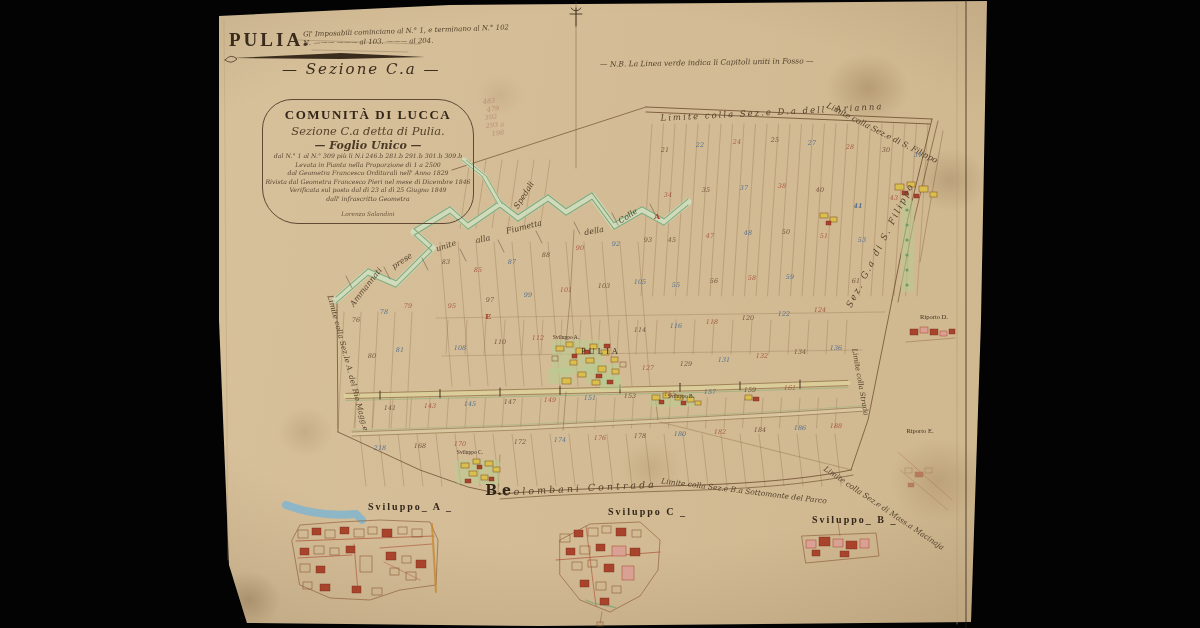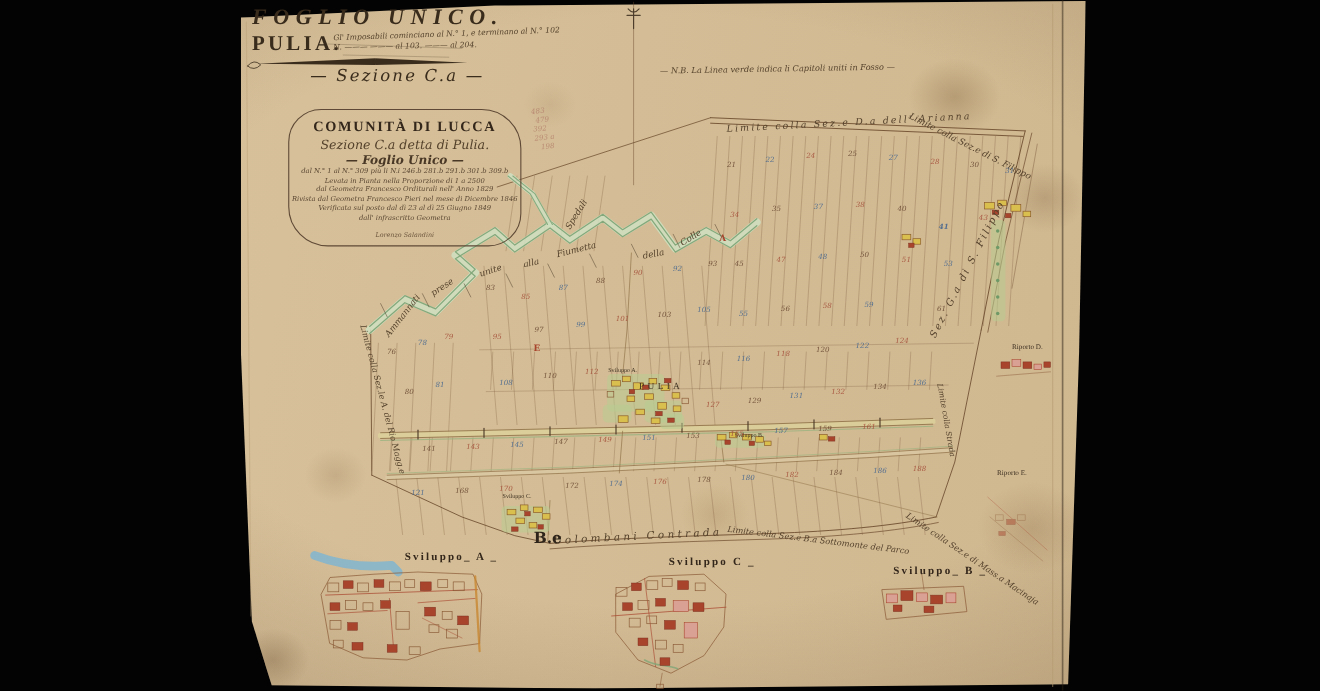--- a/index.html
+++ b/index.html
@@ -384,21 +384,20 @@
         <path d="M233,58 L341,53 L341,59 Z" stroke="none" stroke-width="1" fill="#3a2c1c" opacity="1" stroke-linecap="round" stroke-linejoin="round"></path>
         <path d="M341,53 L425,57 L341,59 Z" stroke="none" stroke-width="1" fill="#3a2c1c" opacity="1" stroke-linecap="round" stroke-linejoin="round"></path>
         <path d="M225,60 q6,-7 12,-1 q-6,6 -12,1" stroke="#3a2c1c" stroke-width="0.8" fill="none" opacity="0.9" stroke-linecap="round" stroke-linejoin="round"></path>
         <circle cx="341" cy="56" r="2.2" fill="#3a2c1c"></circle>
         <path d="M576,2 L576,168" stroke="#6d4c2e" stroke-width="0.7" fill="none" opacity="0.6" stroke-linecap="round" stroke-linejoin="round"></path>
         <path d="M576,8 L576,26 M570,14 L582,14 M571,8 q5,6 10,0" stroke="#3a2c1c" stroke-width="1" fill="none" opacity="0.85" stroke-linecap="round" stroke-linejoin="round"></path>
         <path d="M298,40 L420,44 M312,50 L408,52" stroke="#55422c" stroke-width="0.5" fill="none" opacity="0.5" stroke-linecap="round" stroke-linejoin="round"></path>
       </g>
   </svg>
 
-  <span class="lbl" id="t-foglio">FOGLIO UNICO.</span>
   <span class="lbl" id="t-pulia">PULIA.</span>
   <span class="lbl hand" id="t-ann1">Gl' Imposabili cominciano al N.° 1, e terminano al N.° 102</span>
   <span class="lbl hand" id="t-ann2">N. ——— ——— al 103. ——— al 204.</span>
   <span class="lbl" id="t-sez">— Sezione C.a —</span>
   <span class="lbl hand" id="t-nb">— N.B. La Linea verde indica li Capitoli uniti in Fosso —</span>
 
   <div id="cartouche">
     <div class="c1">COMUNITÀ DI LUCCA</div>
     <div class="c2 hand">Sezione C.a detta di Pulia.</div>
     <div class="c3">— Foglio Unico —</div>
@@ -509,21 +508,21 @@
       <span class="pnum" style="left: 430px; top: 406px; color: rgb(165, 80, 59);">143</span>
       <span class="pnum" style="left: 470px; top: 404px; color: rgb(73, 104, 143);">145</span>
       <span class="pnum" style="left: 510px; top: 402px; color: rgb(107, 74, 51);">147</span>
       <span class="pnum" style="left: 550px; top: 400px; color: rgb(165, 80, 59);">149</span>
       <span class="pnum" style="left: 590px; top: 398px; color: rgb(73, 104, 143);">151</span>
       <span class="pnum" style="left: 630px; top: 396px; color: rgb(107, 74, 51);">153</span>
       <span class="pnum" style="left: 670px; top: 394px; color: rgb(165, 80, 59);">155</span>
       <span class="pnum" style="left: 710px; top: 392px; color: rgb(73, 104, 143);">157</span>
       <span class="pnum" style="left: 750px; top: 390px; color: rgb(107, 74, 51);">159</span>
       <span class="pnum" style="left: 790px; top: 388px; color: rgb(165, 80, 59);">161</span>
-      <span class="pnum" style="left: 380px; top: 448px; color: rgb(73, 104, 143);">121</span>
+      <span class="pnum" style="left: 380px; top: 448px; color: rgb(73, 104, 143);">218</span>
       <span class="pnum" style="left: 420px; top: 446px; color: rgb(107, 74, 51);">168</span>
       <span class="pnum" style="left: 460px; top: 444px; color: rgb(165, 80, 59);">170</span>
       <span class="pnum" style="left: 520px; top: 442px; color: rgb(107, 74, 51);">172</span>
       <span class="pnum" style="left: 560px; top: 440px; color: rgb(73, 104, 143);">174</span>
       <span class="pnum" style="left: 600px; top: 438px; color: rgb(165, 80, 59);">176</span>
       <span class="pnum" style="left: 640px; top: 436px; color: rgb(107, 74, 51);">178</span>
       <span class="pnum" style="left: 680px; top: 434px; color: rgb(73, 104, 143);">180</span>
       <span class="pnum" style="left: 720px; top: 432px; color: rgb(165, 80, 59);">182</span>
       <span class="pnum" style="left: 760px; top: 430px; color: rgb(107, 74, 51);">184</span>
       <span class="pnum" style="left: 800px; top: 428px; color: rgb(73, 104, 143);">186</span>

